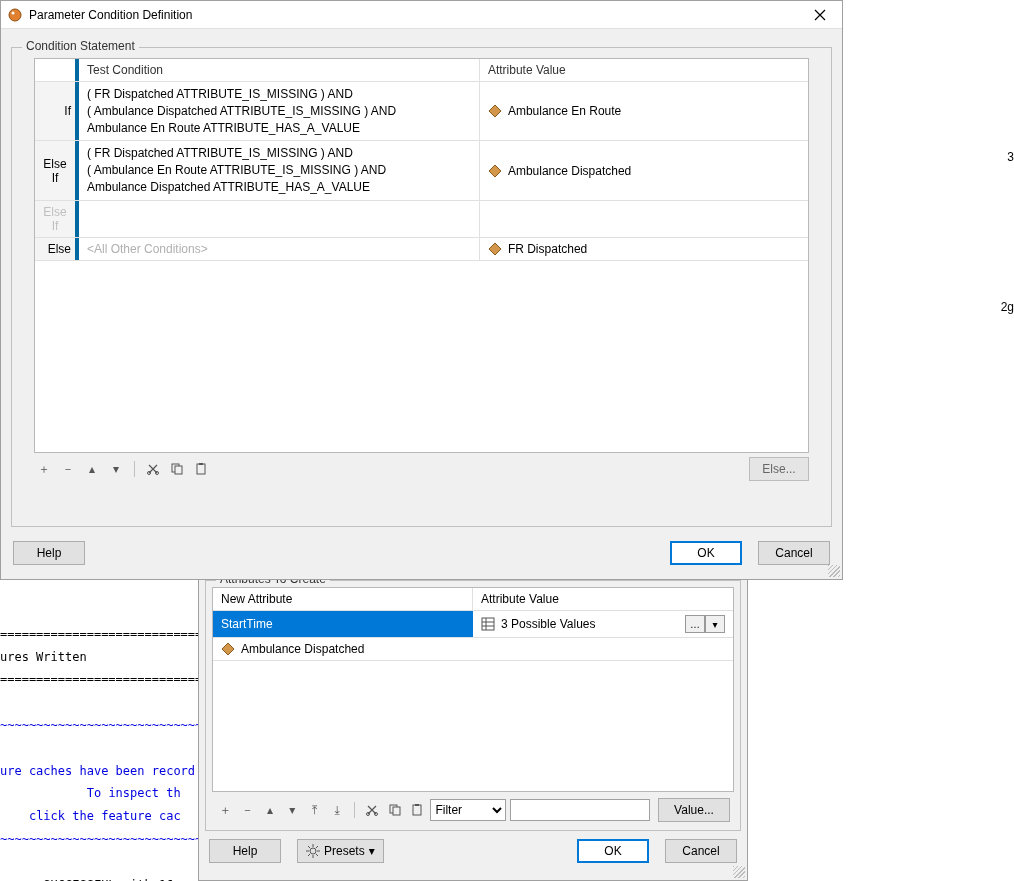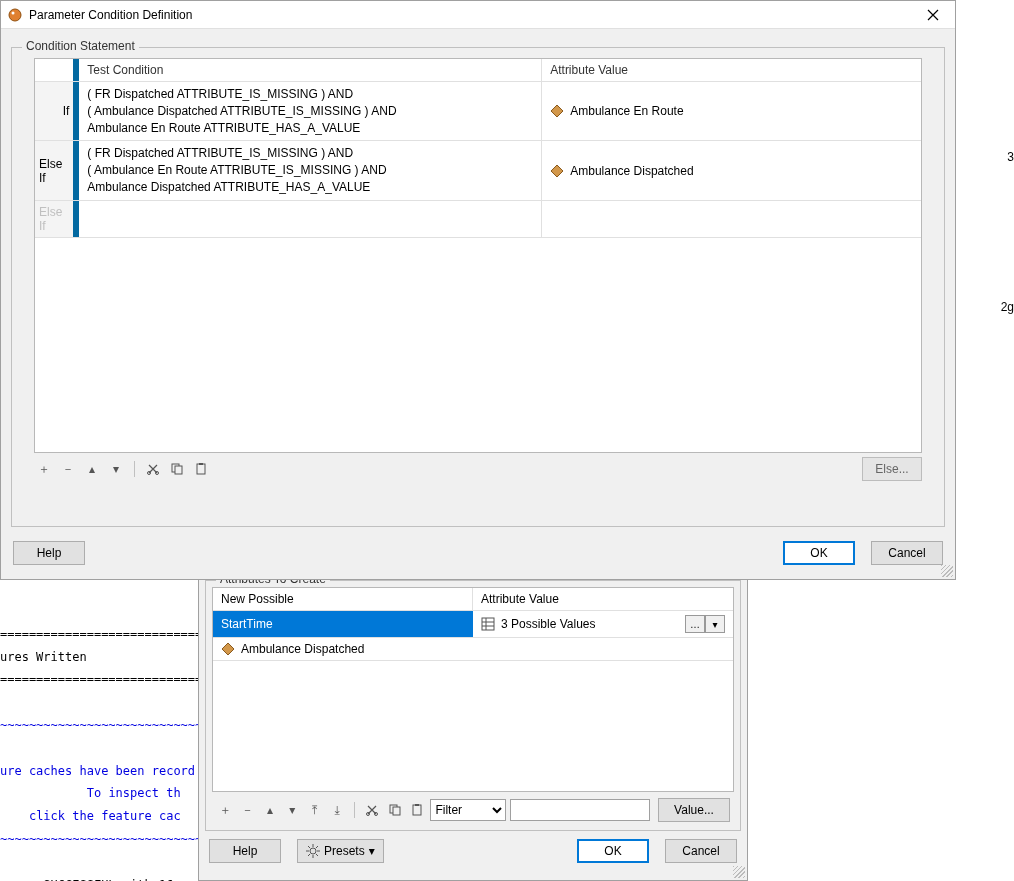--- a/index.html
+++ b/index.html
@@ -65,21 +65,22 @@
     display: flex;
     border-bottom: 1px solid #e0e0e0;
   }
   .cond-header { background: #fff; font-weight: normal; }
   .cond-col-keyword {
     width: 46px;
     display: flex; align-items: center; justify-content: flex-end;
     padding: 4px 4px;
     color: #666;
     background: #f4f4f4;
-    border-right: 6px solid #0369a1;
+    border-right: 4px solid #0369a1;
+    text-align: center;
   }
   .cond-col-test { flex: 1 1 55%; padding: 4px 8px; border-right: 1px solid #e0e0e0; display:flex; align-items:center;}
   .cond-col-attr { flex: 1 1 45%; padding: 4px 8px; display: flex; align-items: center; gap: 6px;}
   .cond-header .cond-col-keyword { background: #fff; }
   .cond-header .cond-col-test, .cond-header .cond-col-attr { color: #333; }
   .cond-row .cond-col-keyword.active { color: #000; }
   .cond-col-test.multiline { display:block; line-height: 1.4; }
   .placeholder { color: #b0b0b0; }
   .cond-body { flex: 1; overflow:auto; }
   .diamond-icon svg, .grid-icon svg { width: 14px; height: 14px; display:block;}
@@ -226,21 +227,21 @@
 <span class="tilde">~~~~~~~~~~~~~~~~~~~~~~~~~~~~~~~~~~~~~~~~~~~~~~~~~~~~~~~~~~~~~~~~~~~~~~~~~</span>
 
 <span>n was SUCCESSFUL with 16 wa</span>
 </div>
 
 <div class="dialog" style="left:198px; top:578px; width:550px; height:303px; border-top:none; padding-top:2px;">
   <div class="groupbox" style="margin:0 6px 2px 6px; padding:6px 6px 2px 6px;">
     <div class="legend">Attributes To Create</div>
     <div class="attr-create">
       <div class="attr-header">
-        <div class="attr-col-name">New Possible</div>
+        <div class="attr-col-name">New Attribute</div>
         <div class="attr-col-val">Attribute Value</div>
       </div>
       <div class="attr-body">
         <div class="attr-row selected">
           <div class="attr-col-name">StartTime</div>
           <div class="attr-col-val">
             <span class="grid-icon">
               <svg viewBox="0 0 14 14">
                   <rect x="1" y="1" width="12" height="12" fill="none" stroke="#555"></rect>
                   <line x1="1" y1="5" x2="13" y2="5" stroke="#555"></line>
@@ -321,21 +322,21 @@
       <span>Presets</span>
       <span>▾</span>
     </div>
     <span style="flex:1"></span>
     <div class="btn primary">OK</div>
     <div class="btn">Cancel</div>
   </div>
   <div class="corner-grip"></div>
 </div>
 
-<div class="dialog" style="left:0; top:0; width:956px; height:580px;">
+<div class="dialog" style="left:0; top:0; width:843px; height:580px;">
   <div class="titlebar">
     <span class="icon">
       <svg viewBox="0 0 16 16">
           <circle cx="8" cy="8" r="6" fill="#e08030" stroke="#905010"></circle>
           <circle cx="6" cy="6" r="1.5" fill="#fff"></circle>
         </svg>
     </span>
     <span class="title">Parameter Condition Definition</span>
     <span class="close">
       <svg viewBox="0 0 12 12">
@@ -388,20 +389,32 @@
             <span>Ambulance Dispatched</span>
           </div>
         </div>
 
         <div class="cond-row">
           <div class="cond-col-keyword" style="color:#c0c0c0;">Else If</div>
           <div class="cond-col-test"></div>
           <div class="cond-col-attr"></div>
         </div>
 
+        <div class="cond-row">
+          <div class="cond-col-keyword active">Else</div>
+          <div class="cond-col-test placeholder">&lt;All Other Conditions&gt;</div>
+          <div class="cond-col-attr">
+            <span class="diamond-icon">
+              <svg viewBox="0 0 14 14">
+                  <polygon points="7,1 13,7 7,13 1,7" fill="#d2974a" stroke="#8a5a1e"></polygon>
+                </svg>
+            </span>
+            <span>FR Dispatched</span>
+          </div>
+        </div>
       </div>
     </div>
 
     <div class="toolbar">
       <span class="tool-btn">＋</span>
       <span class="tool-btn">－</span>
       <span class="tool-btn">▴</span>
       <span class="tool-btn">▾</span>
       <span class="tool-sep"></span>
       <span class="tool-btn">

